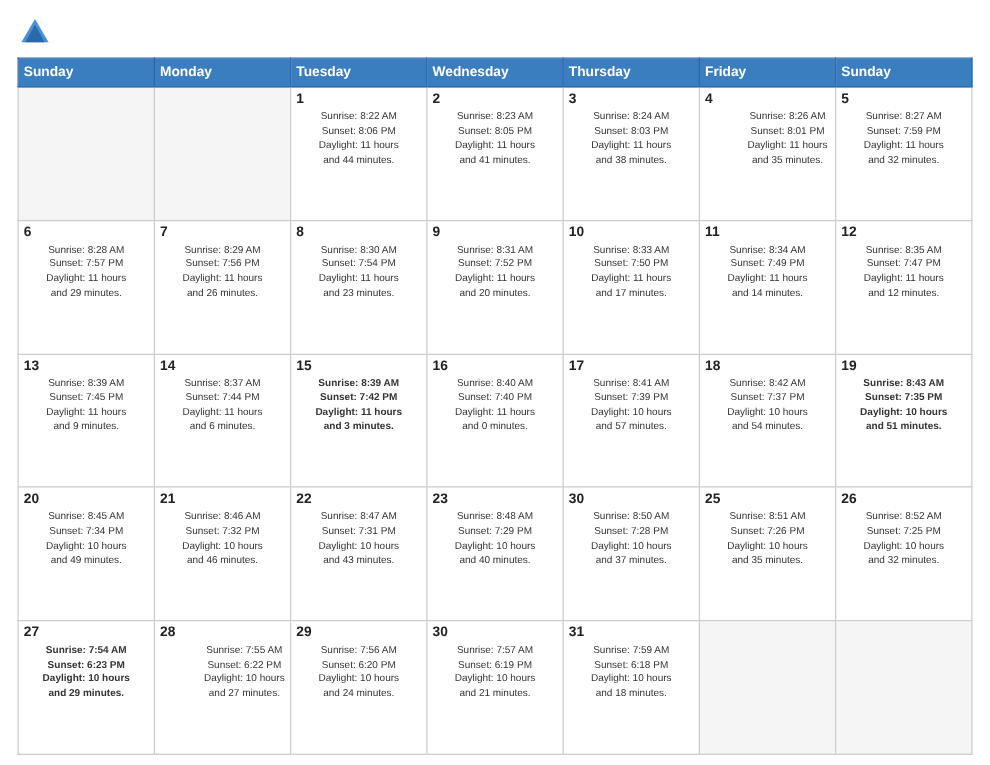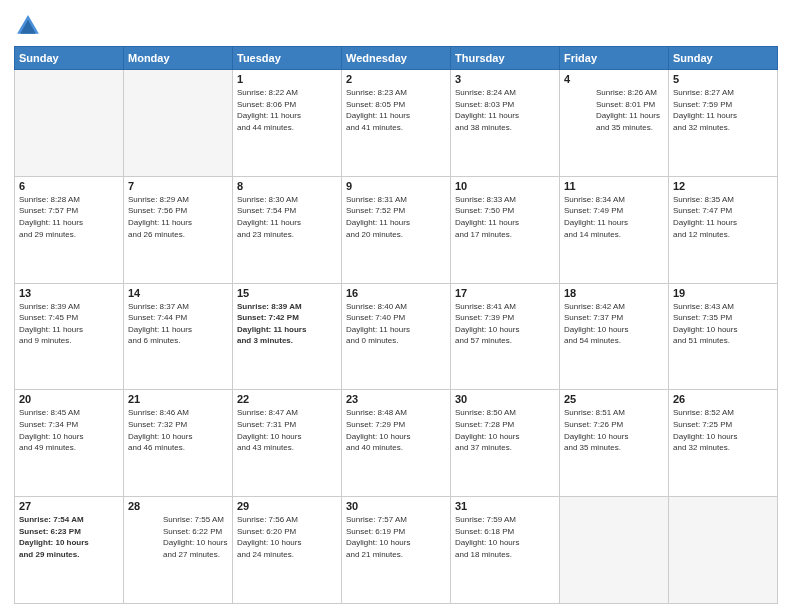--- a/index.html
+++ b/index.html
@@ -86,20 +86,21 @@
       font-size: 11px;
       font-weight: bold;
       color: #222;
       display: block;
       margin-bottom: 2px;
     }
     .cell-text {
       font-size: 8px;
       line-height: 1.45;
       color: #333;
+      text-align: center;
     }
   </style>
 </head>
 <body>
 
 <div class="page">
   <div class="header">
     <div class="logo">
       <svg class="logo-icon" viewBox="0 0 36 36">
         <polygon points="18,4 32,28 4,28" fill="#4a90d9"></polygon>
@@ -257,21 +258,21 @@
           </td>
           <td>
             <span class="day-num">18</span>
             <div class="cell-text" style="white-space: pre-line;">Sunrise: 8:42 AM
 Sunset: 7:37 PM
 Daylight: 10 hours
 and 54 minutes.</div>
           </td>
           <td>
             <span class="day-num">19</span>
-            <div class="cell-text" style="white-space: pre-line;">Sunrise: 8:43 AM
+            <div class="cell-text" style="white-space: pre-line; font-weight: bold;">Sunrise: 8:43 AM
 Sunset: 7:35 PM
 Daylight: 10 hours
 and 51 minutes.</div>
           </td>
         </tr>
         <tr>
           <td>
             <span class="day-num">20</span>
             <div class="cell-text" style="white-space: pre-line;">Sunrise: 8:45 AM
 Sunset: 7:34 PM

